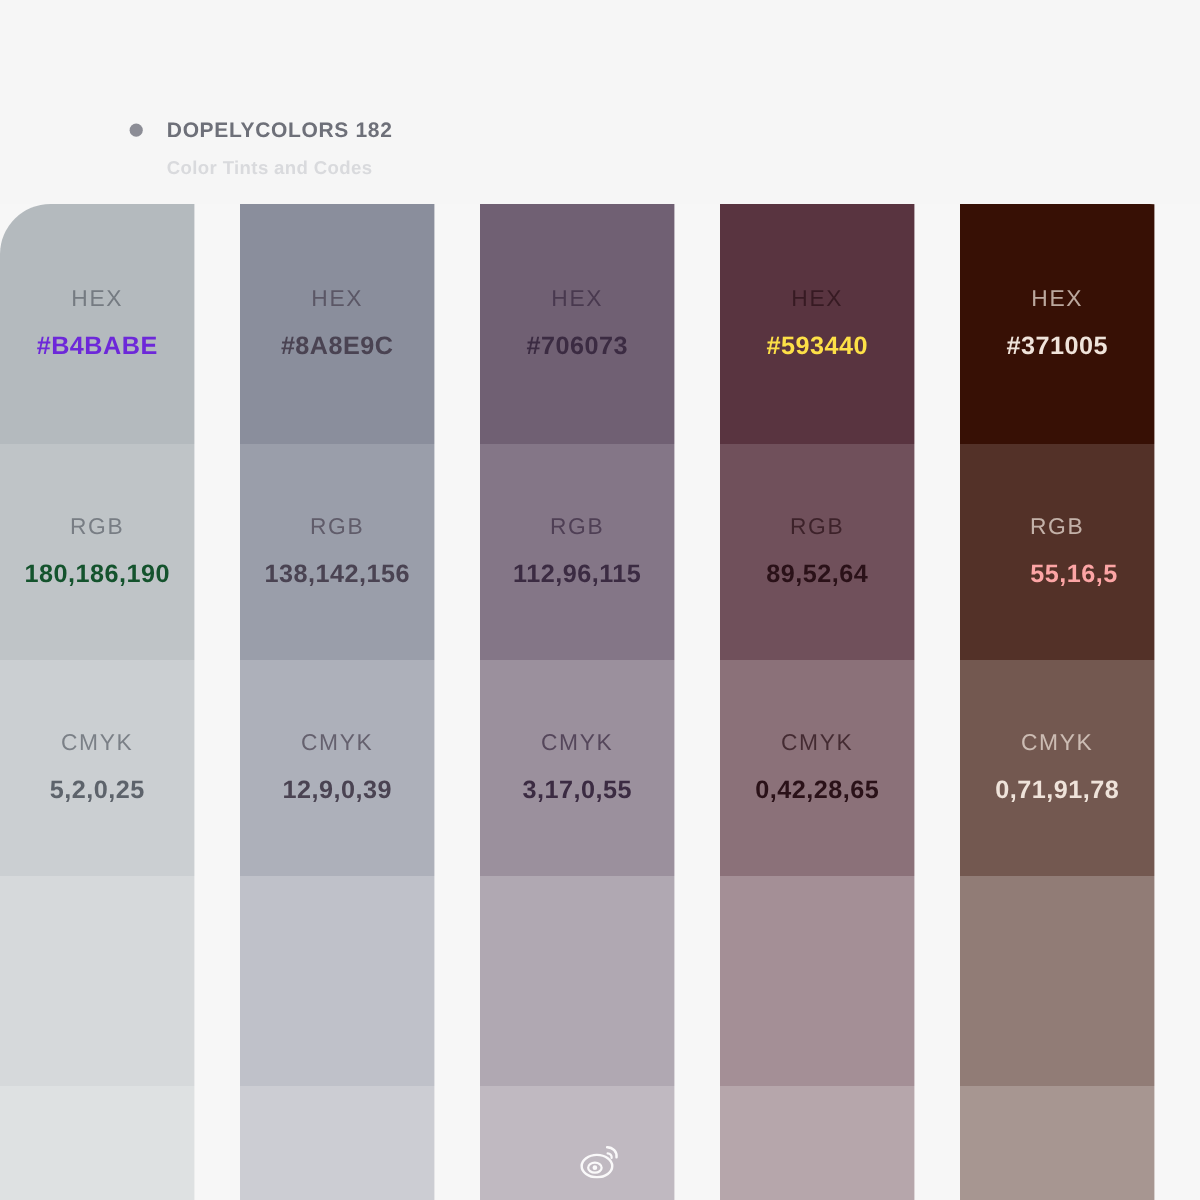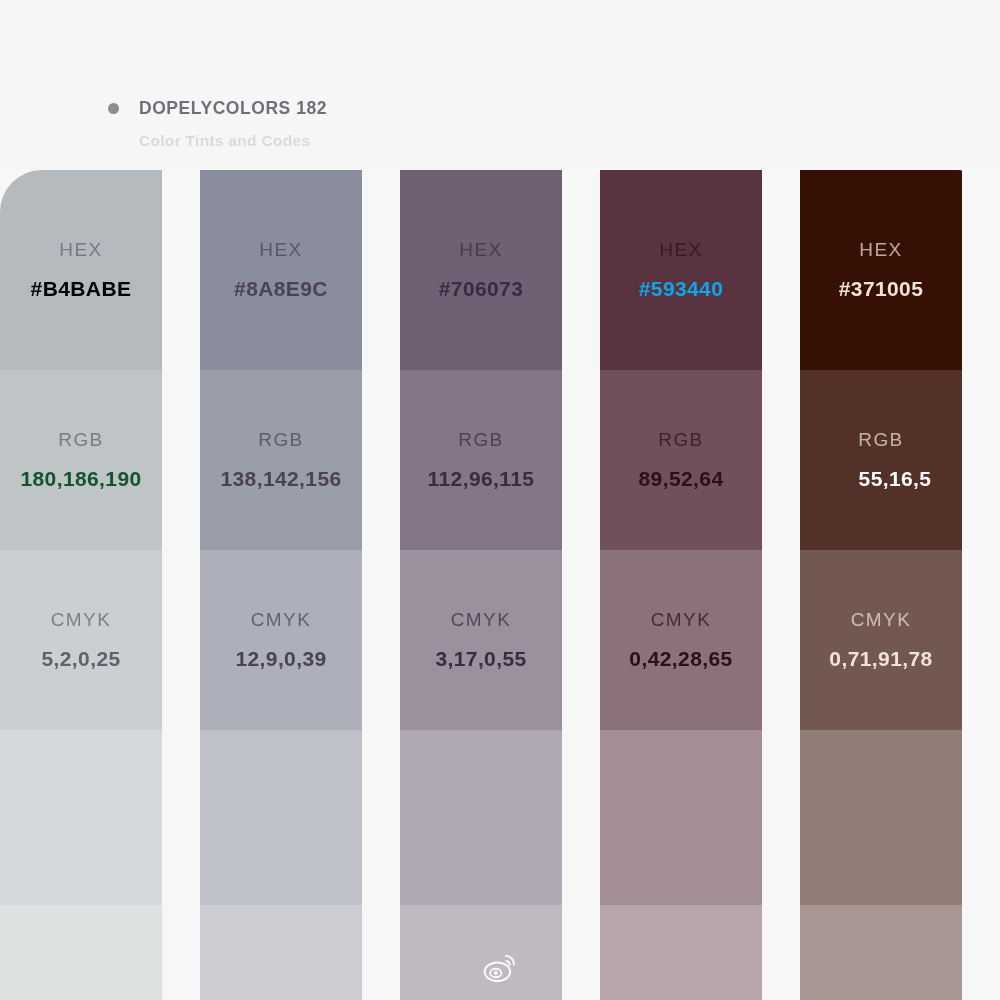--- a/index.html
+++ b/index.html
@@ -123,21 +123,21 @@
       <span id="palette-title">DOPELYCOLORS 182</span>
     </div>
     <div id="palette-subtitle">Color Tints and Codes</div>
   </div>
 </div>
 
 <div id="palette">
     <div class="swatch-column">
       <div class="cell r0" style="background: rgb(180, 186, 190);">
         <div class="cell-label" style="color: rgb(93, 99, 107);">HEX</div>
-        <div class="cell-value" style="color: #000000;">#B4BABE</div>
+        <div class="cell-value" style="color: #6d28d9;">#B4BABE</div>
       </div>
       <div class="cell r1" style="background: rgb(191, 196, 199);">
         <div class="cell-label" style="color: rgb(93, 99, 107);">RGB</div>
         <div class="cell-value" style="color: #14532d;">180,186,190</div>
       </div>
       <div class="cell r2" style="background: rgb(203, 207, 210);">
         <div class="cell-label" style="color: rgb(93, 99, 107);">CMYK</div>
         <div class="cell-value" style="color: rgb(93, 99, 107);">5,2,0,25</div>
       </div>
       <div class="cell r3" style="background: rgb(214, 217, 219);"></div>
@@ -171,41 +171,41 @@
       <div class="cell r2" style="background: rgb(155, 144, 157);">
         <div class="cell-label" style="color: rgb(59, 43, 66);">CMYK</div>
         <div class="cell-value" style="color: rgb(59, 43, 66);">3,17,0,55</div>
       </div>
       <div class="cell r3" style="background: rgb(176, 168, 178);"></div>
       <div class="cell r4" style="background: rgb(192, 185, 193);"></div>
     </div>
     <div class="swatch-column">
       <div class="cell r0" style="background: rgb(89, 52, 64);">
         <div class="cell-label" style="color: rgb(42, 17, 24);">HEX</div>
-        <div class="cell-value" style="color: #0ea5e9;">#593440</div>
+        <div class="cell-value" style="color: #fde047;">#593440</div>
       </div>
       <div class="cell r1" style="background: rgb(112, 80, 91);">
         <div class="cell-label" style="color: rgb(42, 17, 24);">RGB</div>
         <div class="cell-value" style="color: rgb(42, 17, 24);">89,52,64</div>
       </div>
       <div class="cell r2" style="background: rgb(139, 113, 121);">
         <div class="cell-label" style="color: rgb(42, 17, 24);">CMYK</div>
         <div class="cell-value" style="color: rgb(42, 17, 24);">0,42,28,65</div>
       </div>
       <div class="cell r3" style="background: rgb(164, 143, 150);"></div>
       <div class="cell r4" style="background: rgb(182, 166, 171);"></div>
     </div>
     <div class="swatch-column">
       <div class="cell r0" style="background: rgb(55, 16, 5);">
         <div class="cell-label" style="color: rgb(239, 227, 218);">HEX</div>
         <div class="cell-value" style="color: rgb(239, 227, 218);">#371005</div>
       </div>
       <div class="cell r1" style="background: rgb(83, 49, 40);">
         <div class="cell-label" style="color: rgb(239, 227, 218);">RGB</div>
-        <div class="cell-value" style="color: #ffffff; margin-left: 28px;">55,16,5</div>
+        <div class="cell-value" style="color: #fca5a5; margin-left: 28px;">55,16,5</div>
       </div>
       <div class="cell r2" style="background: rgb(115, 88, 80);">
         <div class="cell-label" style="color: rgb(239, 227, 218);">CMYK</div>
         <div class="cell-value" style="color: rgb(239, 227, 218);">0,71,91,78</div>
       </div>
       <div class="cell r3" style="background: rgb(145, 124, 118);"></div>
       <div class="cell r4" style="background: rgb(167, 150, 145);"></div>
     </div>
   </div>
 

